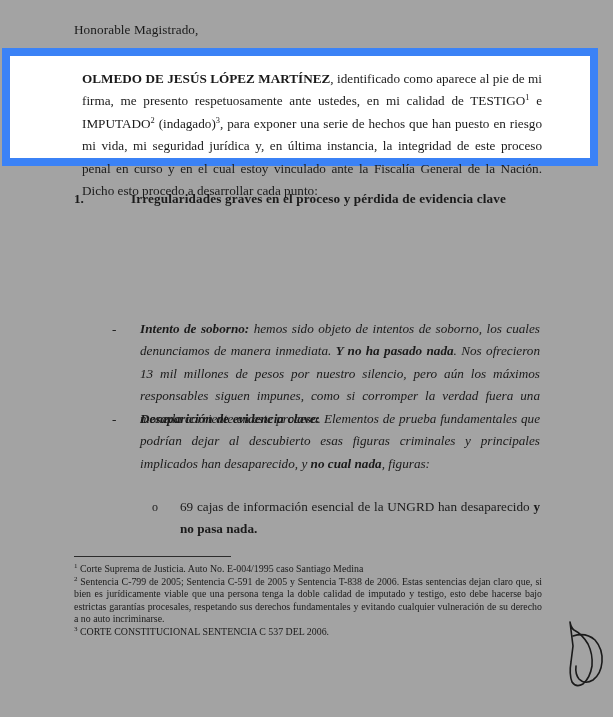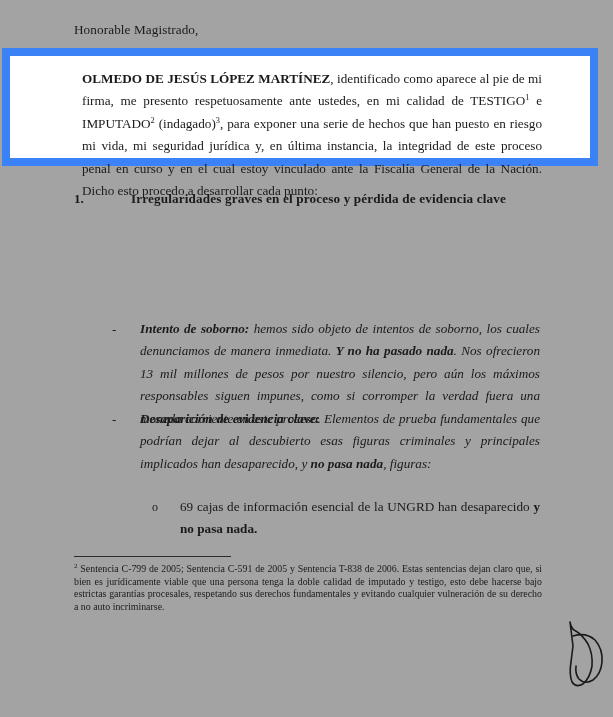--- a/index.html
+++ b/index.html
@@ -197,32 +197,34 @@
   </div>
 
 
   <div class="dash-item b-soborno">
     <span class="dash-marker">-</span>
     <span class="dash-body"><strong>Intento de soborno:</strong><span> hemos sido objeto de intentos de soborno, los cuales denunciamos de manera inmediata. </span><strong>Y no ha pasado nada</strong><span>. Nos ofrecieron 13 mil millones de pesos por nuestro silencio, pero aún los máximos responsables siguen impunes, como si corromper la verdad fuera una moneda corriente en este proceso.</span></span>
   </div>
 
   <div class="dash-item b-desaparicion">
     <span class="dash-marker">-</span>
-    <span class="dash-body"><strong>Desaparición de evidencia clave:</strong><span> Elementos de prueba fundamentales que podrían dejar al descubierto esas figuras criminales y principales implicados han desaparecido, y </span><strong>no pasa nada</strong><span>, figuras:</span></span>
+    <span class="dash-body"><strong>Desaparición de evidencia clave:</strong><span> Elementos de prueba fundamentales que podrían dejar al descubierto esas figuras criminales y principales implicados han desaparecido, y </span><strong>no cual nada</strong><span>, figuras:</span></span>
   </div>
 
   <div class="circle-item">
     <span class="circle-marker">o</span>
     <span class="circle-body"><span>69 cajas de información esencial de la UNGRD han desaparecido </span><strong>y no pasa nada.</strong></span>
   </div>
 
   <div class="footnote-rule"></div>
 
   <div class="footnotes">
+    <p class="fn"><sup>1</sup> <span>Corte Suprema de Justicia. Auto No. E-004/1995 caso Santiago Medina</span></p>
     <p class="fn"><sup>2</sup> <span>Sentencia C-799 de 2005; Sentencia C-591 de 2005 y Sentencia T-838 de 2006. Estas sentencias dejan claro que, si bien es jurídicamente viable que una persona tenga la doble calidad de imputado y testigo, esto debe hacerse bajo estrictas garantías procesales, respetando sus derechos fundamentales y evitando cualquier vulneración de su derecho a no auto incriminarse.</span></p>
+    <p class="fn"><sup>3</sup> <span>CORTE CONSTITUCIONAL SENTENCIA C 537 DEL 2006.</span></p>
   </div>
 
   <svg class="signature" viewBox="0 0 60 100">
     <path d="M22 14 L25 38 Q24 46 23 54 Q21 66 24 74 Q28 80 35 76 Q42 70 44 58 Q45 46 40 36 Q34 26 26 22 Q23 20 22 14 Z" fill="none" stroke="#1a1a1a" stroke-width="1.6" stroke-linecap="round" stroke-linejoin="round"></path>
     <path d="M25 28 Q38 24 47 32 Q55 41 54 54 Q53 66 45 72 Q37 77 31 71 Q27 66 28 58" fill="none" stroke="#1a1a1a" stroke-width="1.6" stroke-linecap="round" stroke-linejoin="round"></path>
   </svg>
 
 </div>
 
 </body></html>

